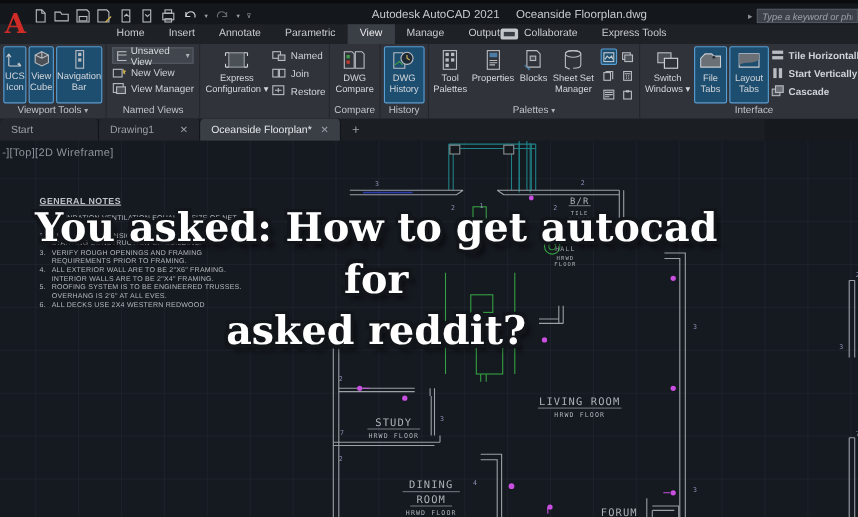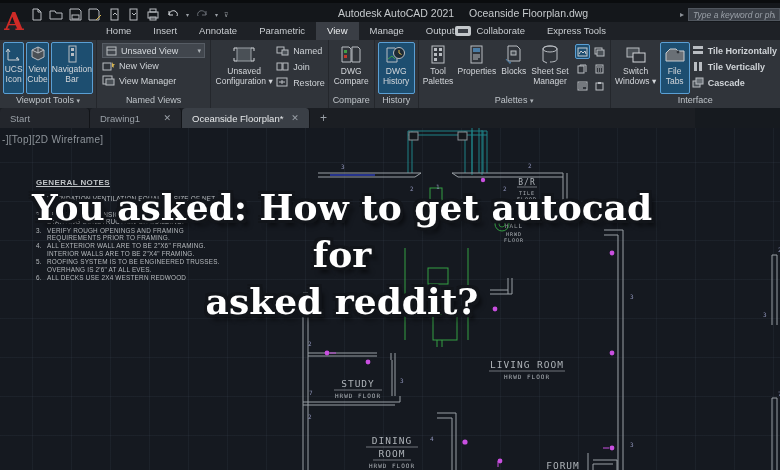--- a/index.html
+++ b/index.html
@@ -203,21 +203,21 @@
       <div class="plabel">Named Views</div>
     </div>
 
     <div class="panel" style="width:125px">
       <div class="pbody">
         <div class="bigbtn" style="width:60px">
           <svg width="22" height="20">
               <rect x="4" y="3" width="14" height="13" fill="#4a5056" stroke="#9aa0a5"></rect>
               <path d="M1 3h3M1 3v3M21 3h-3M21 3v3M1 16h3M1 16v-3M21 16h-3M21 16v-3" stroke="#d3d6da" fill="none"></path>
             </svg>
-          <div class="lbl"><span>Unsaved Configuration</span> <span class="car">▾</span></div>
+          <div class="lbl"><span>Express Configuration</span> <span class="car">▾</span></div>
         </div>
         <div class="col" style="padding-top:1px;">
           <div class="mrow">
             <svg width="13" height="11">
                 <rect x="1" y="2" width="7" height="6" fill="none" stroke="#b9bdc2"></rect>
                 <rect x="6" y="5" width="6" height="5" fill="#4a5056" stroke="#b9bdc2"></rect>
               </svg>
             <span>Named</span>
           </div>
           <div class="mrow">
@@ -357,34 +357,41 @@
             </svg>
           <div class="lbl"><span>Switch Windows</span> <span class="car">▾</span></div>
         </div>
         <div class="bigbtn on" style="width:30px">
           <svg width="22" height="20">
               <path d="M2 8l4-4h6l2 2h6v10H2z" fill="#6a7076" stroke="#c8ccd0"></path>
               <circle cx="14" cy="7" r="1.4" fill="#2f3339"></circle>
             </svg>
           <div class="lbl">File Tabs</div>
         </div>
+        <div class="bigbtn on" style="width:36px">
+          <svg width="22" height="20">
+              <path d="M2 4h18v12H2z" fill="none" stroke="#c8ccd0"></path>
+              <path d="M2 4h18v5c-6 5-12 1-18 5z" fill="#6a7076"></path>
+            </svg>
+          <div class="lbl">Layout Tabs</div>
+        </div>
         <div class="col" style="padding-top:1px;font-weight:bold;">
           <div class="mrow">
             <svg width="12" height="11">
                 <rect x="1" y="1" width="10" height="3" fill="#b9bdc2"></rect>
                 <rect x="1" y="6" width="10" height="3" fill="#b9bdc2"></rect>
               </svg>
             <span>Tile Horizontally</span>
           </div>
           <div class="mrow">
             <svg width="12" height="11">
                 <rect x="2" y="1" width="3" height="9" fill="#b9bdc2"></rect>
                 <rect x="7" y="1" width="3" height="9" fill="#b9bdc2"></rect>
               </svg>
-            <span>Tile Vertically</span>
+            <span>Start Vertically</span>
           </div>
           <div class="mrow">
             <svg width="12" height="11">
                 <rect x="1" y="4" width="7" height="6" fill="#4a5056" stroke="#b9bdc2"></rect>
                 <rect x="4" y="1" width="7" height="6" fill="#6a7076" stroke="#b9bdc2"></rect>
               </svg>
             <span>Cascade</span>
           </div>
         </div>
       </div>

